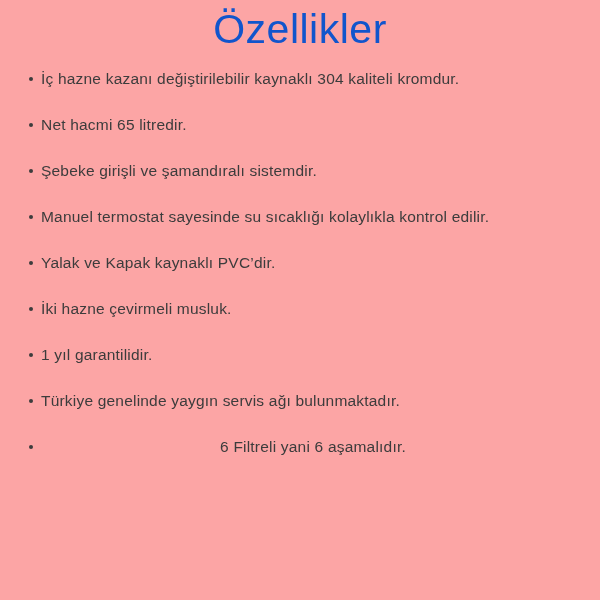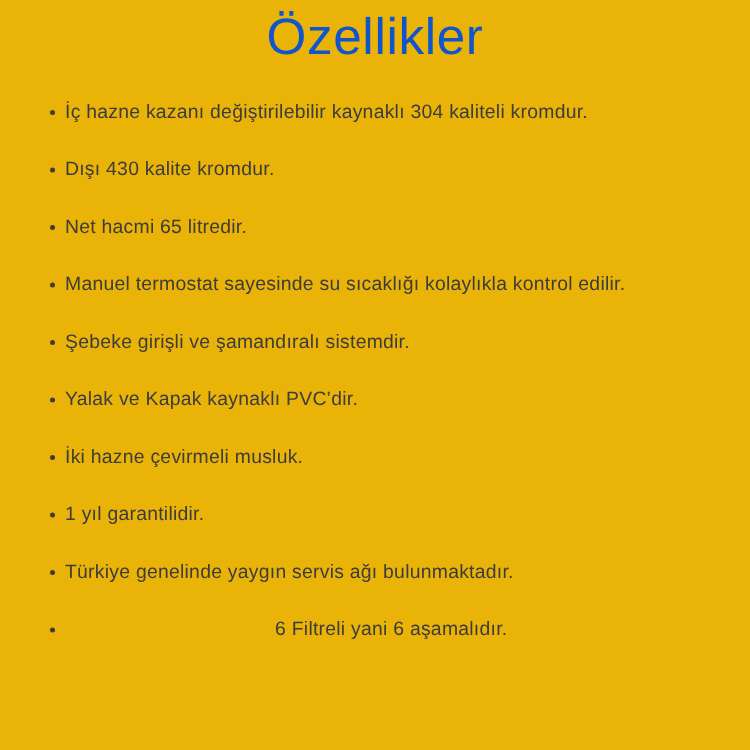--- a/index.html
+++ b/index.html
@@ -4,37 +4,37 @@
 <style>
   html, body {
     margin: 0;
     padding: 0;
     background: #ffffff;
   }
   .page {
     position: relative;
     width: 600px;
     height: 600px;
-    background: #eab308;
+    background: #fca5a5;
     overflow: hidden;
     font-family: "Liberation Sans", sans-serif;
   }
   .page-title {
     margin: 0;
     padding-top: 6px;
     text-align: center;
     font-size: 41px;
     line-height: 46px;
     font-weight: 400;
     letter-spacing: 0.5px;
     color: #1155cc;
   }
   ul.features {
     list-style: none;
-    margin: 16px;
+    margin: 5px;
     padding: 14px 10px 0 24px;
   }
   li.feature {
     display: flex;
     align-items: flex-start;
     margin-bottom: 30.5px;
     font-size: 15.5px;
     line-height: 15.5px;
     letter-spacing: 0.2px;
     color: #3c3c3c;
@@ -62,33 +62,29 @@
 <div class="page">
   <h1 class="page-title">Özellikler</h1>
 
   <ul class="features">
     <li class="feature">
       <span class="bullet-dot"></span>
       <span class="feature-text">İç hazne kazanı değiştirilebilir kaynaklı 304 kaliteli kromdur.</span>
     </li>
     <li class="feature">
       <span class="bullet-dot"></span>
-      <span class="feature-text">Dışı 430 kalite kromdur.</span>
-    </li>
-    <li class="feature">
-      <span class="bullet-dot"></span>
       <span class="feature-text">Net hacmi 65 litredir.</span>
     </li>
     <li class="feature">
       <span class="bullet-dot"></span>
-      <span class="feature-text">Manuel termostat sayesinde su sıcaklığı kolaylıkla kontrol edilir.</span>
+      <span class="feature-text">Şebeke girişli ve şamandıralı sistemdir.</span>
     </li>
     <li class="feature">
       <span class="bullet-dot"></span>
-      <span class="feature-text">Şebeke girişli ve şamandıralı sistemdir.</span>
+      <span class="feature-text">Manuel termostat sayesinde su sıcaklığı kolaylıkla kontrol edilir.</span>
     </li>
     <li class="feature">
       <span class="bullet-dot"></span>
       <span class="feature-text">Yalak ve Kapak kaynaklı PVC’dir.</span>
     </li>
     <li class="feature">
       <span class="bullet-dot"></span>
       <span class="feature-text">İki hazne çevirmeli musluk.</span>
     </li>
     <li class="feature">

